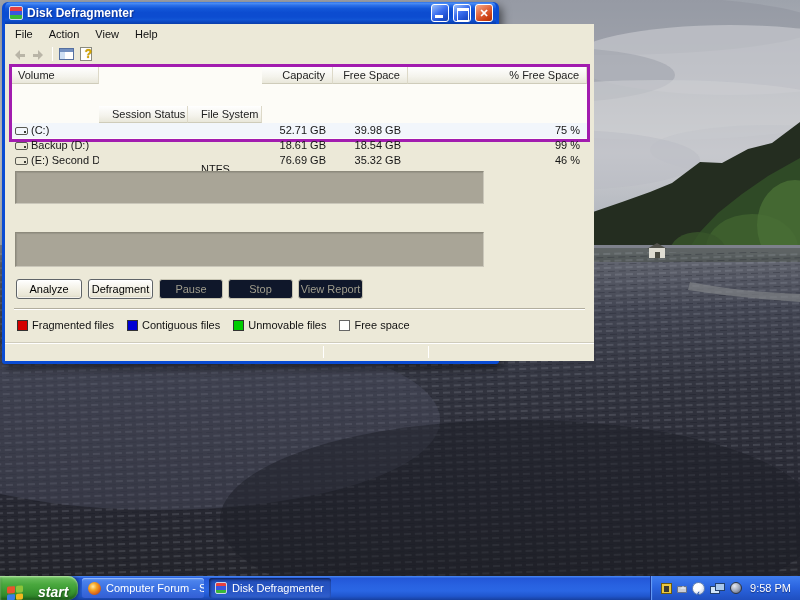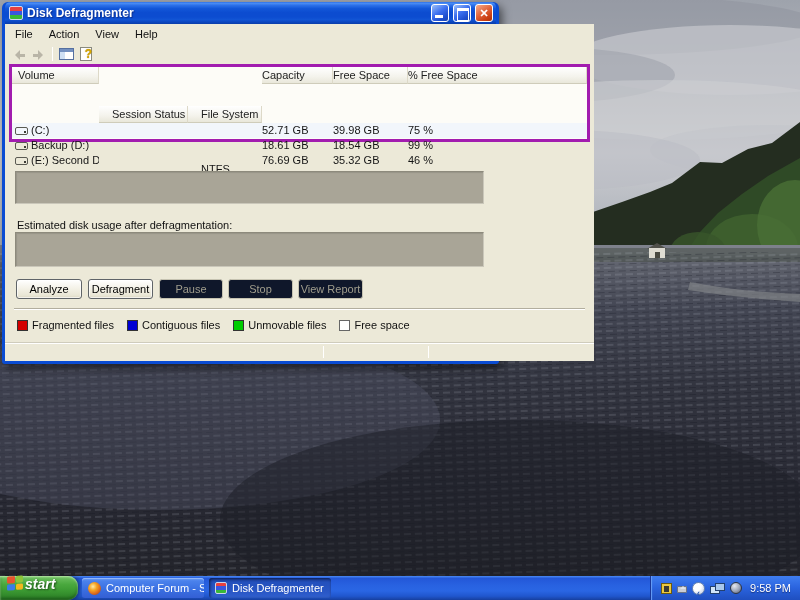--- a/index.html
+++ b/index.html
@@ -48,21 +48,21 @@
 
   
   .listview { position:absolute; left:4px; right:4px; top:40px; height:78px; background:#fdfcf7; border:3px solid #a21caf; }
   .lv-grid { display:grid; grid-template-columns:87px 89px 74px 71px 75px 1fr; }
   .lv-head .cell { background:linear-gradient(180deg,#ffffff 0%,#f4f3ec 60%,#e9e7da 100%);
     border-right:1px solid #ddd9c8; border-bottom:1px solid #cfccba; font-size:11px; color:#222;
     height:17px; line-height:16px; overflow:hidden; white-space:nowrap; }
   .lv-row { height:15px; }
   .lv-row .cell { font-size:11px; color:#151515; height:15px; line-height:15px; overflow:hidden; white-space:nowrap; }
   .row-sel { background:#f2f6fb; }
-  .cell-l { padding-left:6px; } .cell-pad { padding-left:13px;margin-top:39px; } .cell-r { text-align:left; padding-right:7px; }
+  .cell-l { padding-left:6px; } .cell-pad { padding-left:13px;margin-top:39px; } .cell-r { text-align:right; padding-right:7px; }
   .vol-cell { display:flex; align-items:center; gap:3px; padding-left:3px; }
   .drive-icon { width:13px; height:8px; flex:0 0 auto; border:1px solid #5a5a52; border-radius:2px;
     background:linear-gradient(180deg,#ececе4 0%,#c4c4bc 40%,#90908a 100%); position:relative; }
   .drive-icon::after { content:""; position:absolute; right:1px; top:3px; width:2px; height:2px; background:#3c3c36; }
 
   .section-label { position:absolute; left:12px; font-size:11px; color:#111; }
   .usage-bar { position:absolute; left:10px; width:469px; background:#a9a597;
     border:1px solid; border-color:#8d8a7c #cac7ba #cac7ba #8d8a7c; box-shadow:inset 1px 1px 1px rgba(0,0,0,.10); }
 
   .xpbtn { position:absolute; top:255px; height:20px; font-family:"Liberation Sans",sans-serif; font-size:11px; color:#000;
@@ -80,21 +80,21 @@
   .legend-label { font-size:11px; color:#111; }
 
   .statusbar { position:absolute; left:0; right:0; bottom:0; height:19px;
     border-top:1px solid #cfccbc; box-shadow:inset 0 1px 0 #fff; }
   .sb-sep { position:absolute; top:3px; bottom:3px; width:1px; background:#b2ae9e; border-right:1px solid #fff; }
 
   
   .taskbar { position:absolute; left:0; top:576px; width:800px; height:24px; z-index:20;
     background:linear-gradient(180deg,#4a86f2 0%,#3c7aec 4%,#2357d8 9%,#2862e1 40%,#2a66e4 62%,#2056cd 84%,#1a47ae 95%,#163f9e 100%); }
   .start-btn { position:absolute; left:0; top:0; height:24px; width:78px; border-radius:0 10px 10px 0;
-    display:flex; align-items:flex-start; gap:2px; padding-left:7px;
+    display:flex; align-items:flex-end; gap:15px; padding-left:7px;
     background:linear-gradient(180deg,#71c264 0%,#4aa83e 35%,#3c9a33 60%,#2b7f26 95%);
     box-shadow:inset 0 1px 2px #b9e8a9, inset 0 -2px 3px #1d5c1a, 2px 0 4px rgba(0,0,0,.45); }
   .start-label { color:#fff; font-size:14px; font-weight:bold; font-style:italic; text-shadow:1px 1px 2px #1c4d18; }
   .win-flag { width:16px; height:14px; display:grid; grid-template-columns:8px 7px; grid-template-rows:7px 6px; gap:1px; transform:skewY(-5deg); }
   .win-flag span { border-radius:1.5px; }
   .fr { background:#e8542e; } .fg { background:#8cc43a; } .fb { background:#3a7de8; } .fy { background:#f2b81e; }
 
   .taskbtn { position:absolute; top:2px; height:20px; border-radius:3px; color:#fff; font-size:11px;
     display:flex; align-items:center; gap:5px; padding:0 6px; white-space:nowrap; overflow:hidden; }
   .task-inactive { left:82px; width:122px;
@@ -254,21 +254,20 @@
         <span class="cell cell-pad"></span>
         <span class="cell cell-pad">NTFS</span>
         <span class="cell cell-r">76.69 GB</span>
         <span class="cell cell-r">35.32 GB</span>
         <span class="cell cell-r">46 %</span>
       </div>
     </div>
 
     <div class="usage-bar" style="top:147px;height:33px"></div>
 
-    <div class="section-label" style="top:195px">Estimated disk usage after defragmentation:</div>
     <div class="usage-bar" style="top:208px;height:35px"></div>
 
     <div class="xpbtn" style="left:11px;width:66px">Analyze</div>
     <div class="xpbtn" style="left:83px;width:65px">Defragment</div>
     <div class="xpbtn disabled" style="left:154px;width:64px">Pause</div>
     <div class="xpbtn disabled" style="left:223px;width:65px">Stop</div>
     <div class="xpbtn disabled" style="left:293px;width:65px">View Report</div>
 
     <div class="hrline"></div>
 

